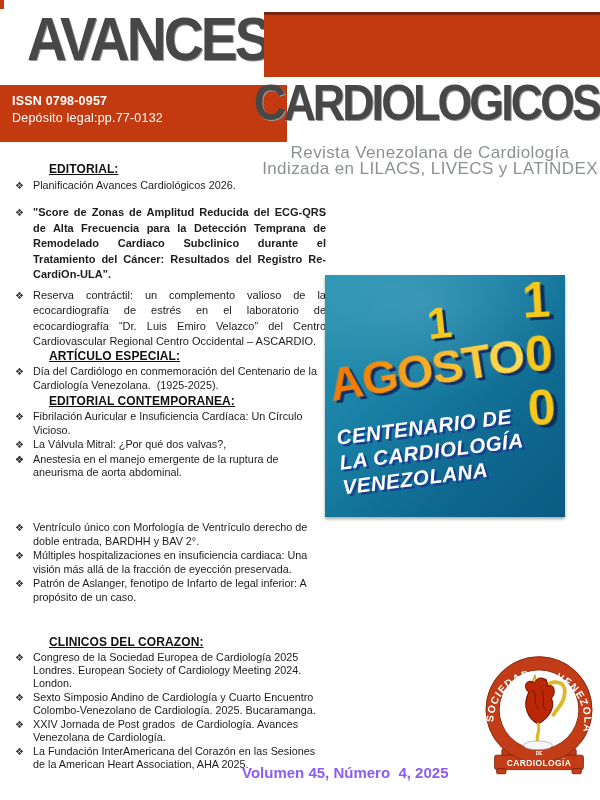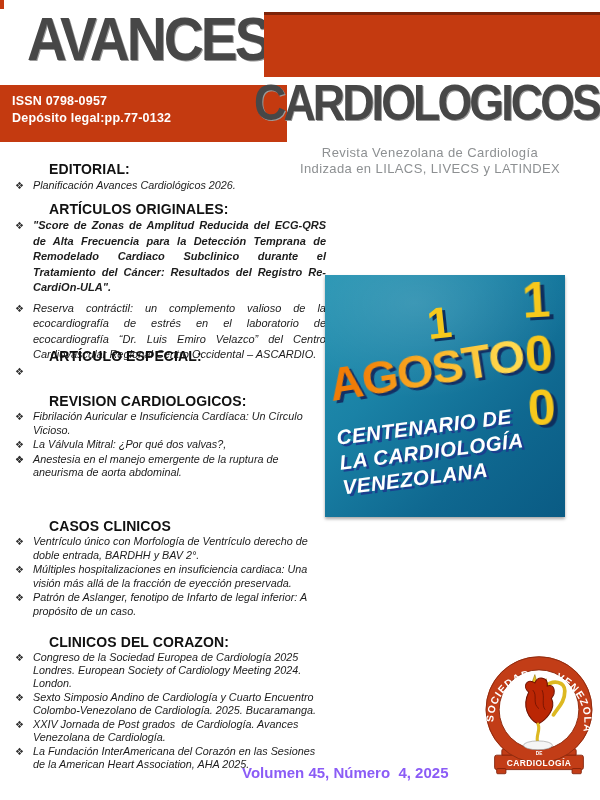--- a/index.html
+++ b/index.html
@@ -7,33 +7,33 @@
   .page{position:relative;width:600px;height:800px;overflow:hidden;background:#fff;}
 
   
   .corner-mark{position:absolute;left:0;top:0;width:4px;height:9px;background:#c43a10;}
   .title-top{position:absolute;left:27px;top:4px;font-size:57px;font-weight:800;color:#474747;
              letter-spacing:-3px;transform:scale(0.97,1.06);transform-origin:left top;
              text-shadow:1px 1px 0 #9a9a9a;white-space:nowrap;}
   .red-block{position:absolute;left:264px;top:12px;width:336px;height:62px;background:#c43a10;border-top:3px solid #7d2309;}
   .red-banner{position:absolute;left:0;top:85px;width:287px;height:57px;background:#c43a10;}
   .red-banner .line1{position:absolute;left:12px;top:9px;color:#ffffff;font-weight:700;font-size:12.5px;letter-spacing:0.2px;}
-  .red-banner .line2{position:absolute;left:12px;top:26px;color:#ffffff;font-weight:700;font-size:12.5px;letter-spacing:0.2px;}
+  .red-banner .line2{position:absolute;left:12px;top:26px;color:#ffffff;font-weight:400;font-size:12.5px;letter-spacing:0.2px;}
   .title-bottom{position:absolute;left:254px;top:72px;font-size:47px;font-weight:800;color:#474747;
                 letter-spacing:-3px;transform:scale(0.95,1.08);transform-origin:left top;
                 text-shadow:1px 1px 0 #9a9a9a;white-space:nowrap;}
   .subtitles{position:absolute;left:262px;top:145px;width:336px;text-align:center;color:#8d9092;
-             font-size:13px;line-height:16px;letter-spacing:0.4px;white-space:nowrap;}
+             font-size:17px;line-height:16px;letter-spacing:0.4px;white-space:nowrap;}
 
   
   .sec{position:absolute;left:13px;width:313px;color:#1c1c1c;}
-  .sec-h{font-size:14px;line-height:13px;font-weight:700;color:#111;margin:0 0 2px 0;letter-spacing:0.1px;padding-left:36px;}
+  .sec-h{font-size:12px;line-height:13px;font-weight:700;text-decoration:underline;color:#111;margin:0 0 2px 0;letter-spacing:0.1px;padding-left:36px;}
   .item{position:relative;padding-left:20px;font-size:10.8px;line-height:13.5px;margin-top:1px;}
   .item .blt{position:absolute;left:2px;top:0px;font-size:10px;color:#333;}
-  .item .txt{white-space:pre-wrap;font-style:italic;}
+  .item .txt{white-space:pre-wrap;}
   .para{font-size:11px;line-height:15.5px;text-align:justify;}
   .para.first{margin-top:2px;}
   .bold .txt{font-weight:600;}
   .mt5{margin-top:5px;}
   .nlh .txt{line-height:13px;}
   .nlh{line-height:13px;}
 
   
   .footer{position:absolute;left:242px;top:764px;font-size:15px;font-weight:700;color:#8b5cf6;white-space:pre-wrap;}
 
@@ -79,59 +79,58 @@
 
   <div class="sec" style="top:163px">
     <div class="sec-h">EDITORIAL:</div>
     <div class="item" style="margin-top:3px">
       <span class="blt">❖</span>
       <span class="txt">Planificación Avances Cardiológicos 2026.</span>
     </div>
   </div>
 
   <div class="sec" style="top:203px">
-    <div class="sec-h">ARTÍCULOS ORIGINALES:</div>
     <div class="item para first bold">
       <span class="blt">❖</span>
       <span class="txt">"Score de Zonas de Amplitud Reducida del ECG-QRS de Alta Frecuencia para la Detección Temprana de Remodelado Cardiaco Subclinico durante el Tratamiento del Cáncer: Resultados del Registro Re-CardiOn-ULA".</span>
     </div>
     <div class="item para mt5">
       <span class="blt">❖</span>
       <span class="txt">Reserva contráctil: un complemento valioso de la ecocardiografía de estrés en el laboratorio de ecocardiografía “Dr. Luis Emiro Velazco” del Centro Cardiovascular Regional Centro Occidental – ASCARDIO.</span>
     </div>
   </div>
 
   <div class="sec" style="top:350px">
     <div class="sec-h">ARTÍCULO ESPECIAL:</div>
     <div class="item">
       <span class="blt">❖</span>
+      <span class="txt">Día del Cardiólogo en conmemoración del Centenario de la Cardiología Venezolana.  (1925-2025).</span>
     </div>
   </div>
 
   <div class="sec" style="top:395px">
-    <div class="sec-h">REVISION CARDIOLOGICOS:</div>
+    <div class="sec-h">EDITORIAL CONTEMPORANEA:</div>
     <div class="item">
       <span class="blt">❖</span>
       <span class="txt">Fibrilación Auricular e Insuficiencia Cardíaca: Un Círculo Vicioso.</span>
     </div>
     <div class="item">
       <span class="blt">❖</span>
       <span class="txt">La Válvula Mitral: ¿Por qué dos valvas?,</span>
     </div>
     <div class="item">
       <span class="blt">❖</span>
     </div>
     <div class="item">
       <span class="blt">❖</span>
       <span class="txt">Anestesia en el manejo emergente de la ruptura de aneurisma de aorta abdominal.</span>
     </div>
   </div>
 
   <div class="sec" style="top:520px">
-    <div class="sec-h">CASOS CLINICOS</div>
     <div class="item">
       <span class="blt">❖</span>
       <span class="txt">Ventrículo único con Morfología de Ventrículo derecho de doble entrada, BARDHH y BAV 2°.</span>
     </div>
     <div class="item">
       <span class="blt">❖</span>
       <span class="txt">Múltiples hospitalizaciones en insuficiencia cardiaca: Una visión más allá de la fracción de eyección preservada.</span>
     </div>
     <div class="item">
       <span class="blt">❖</span>

